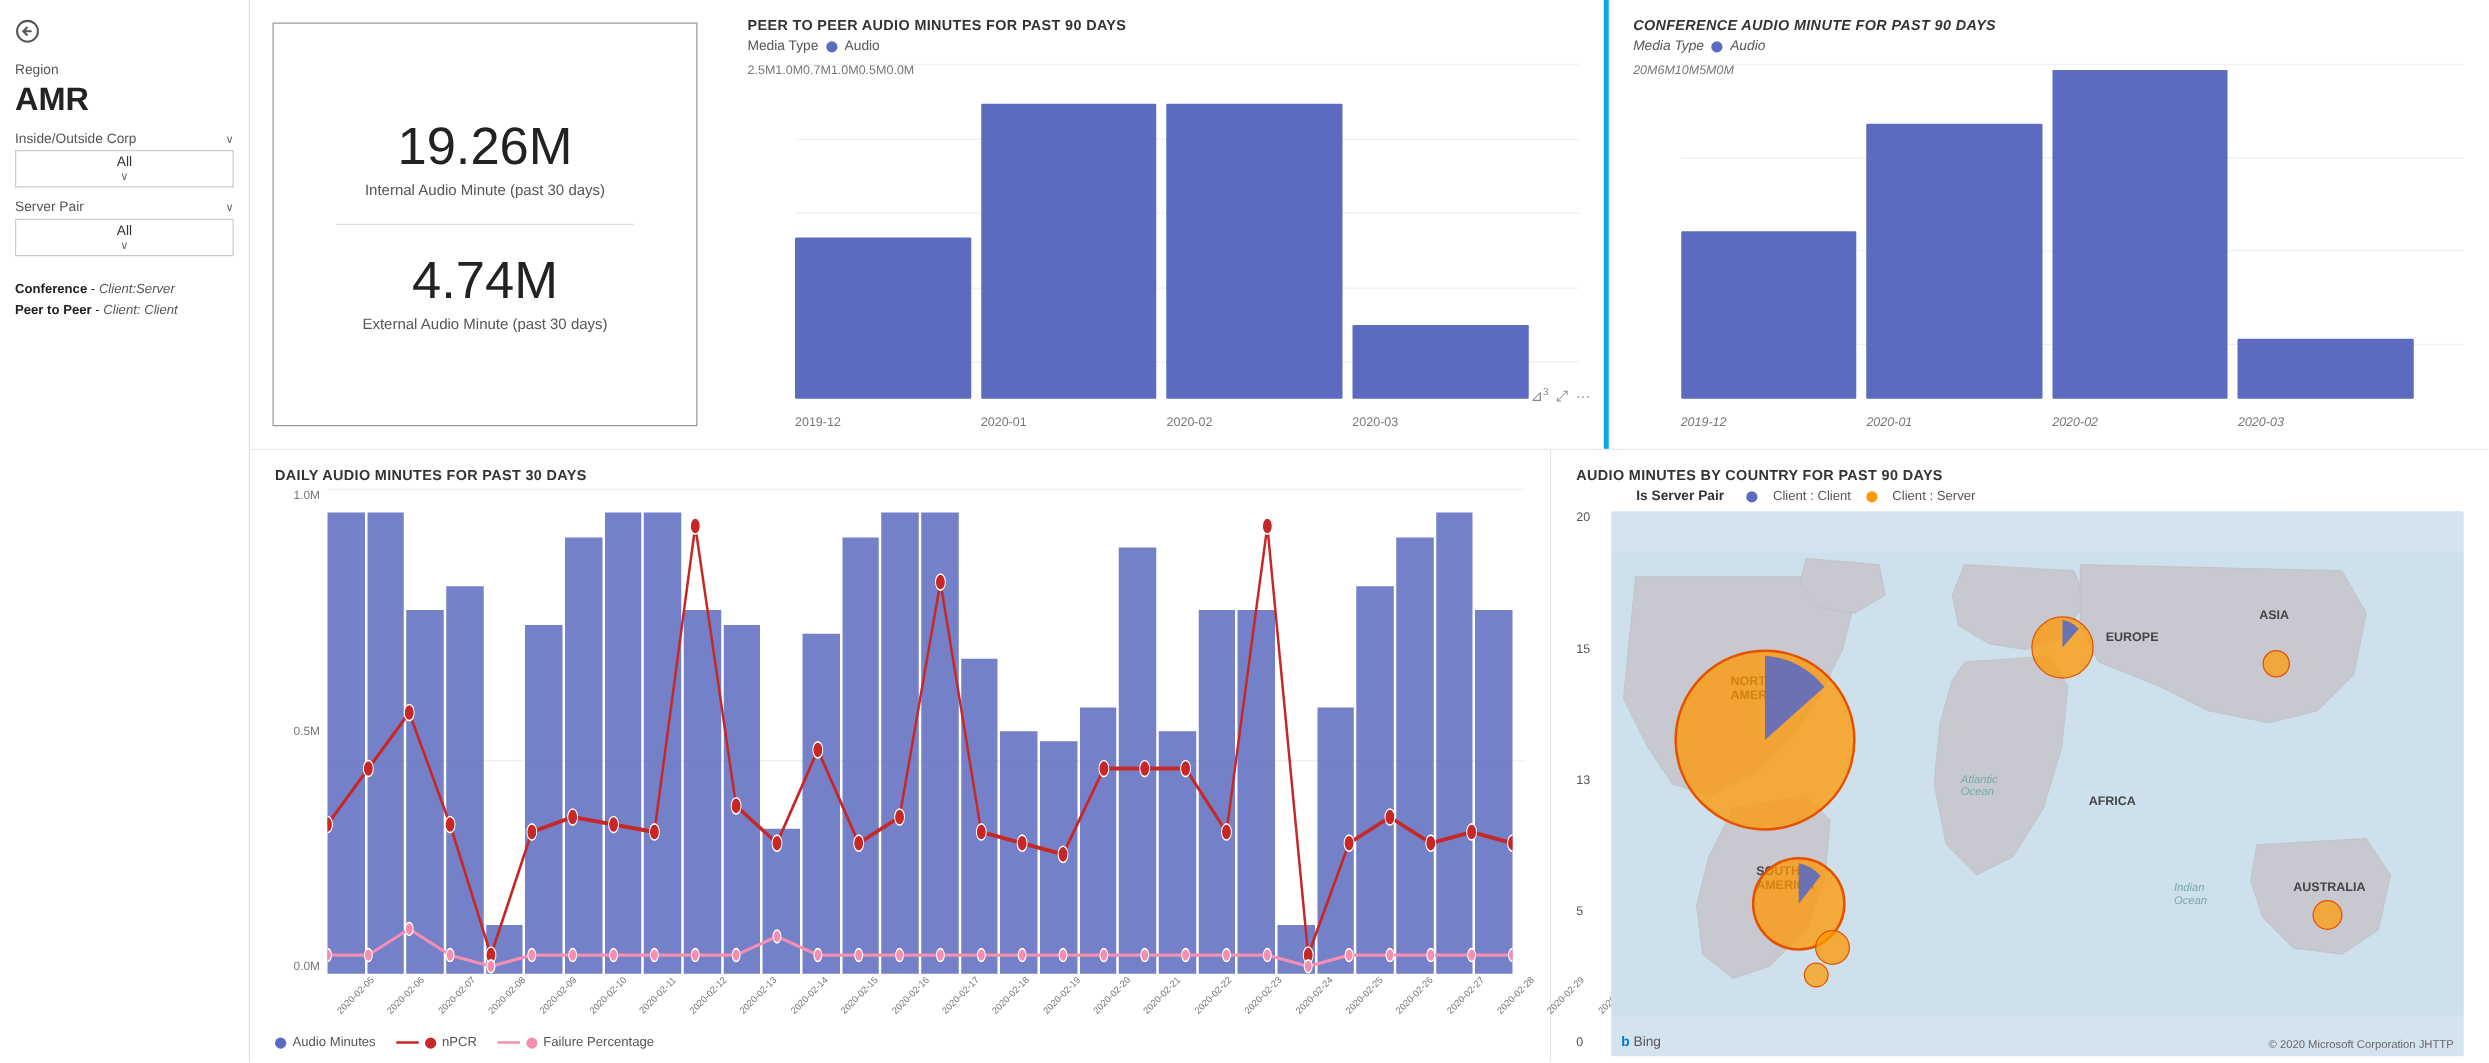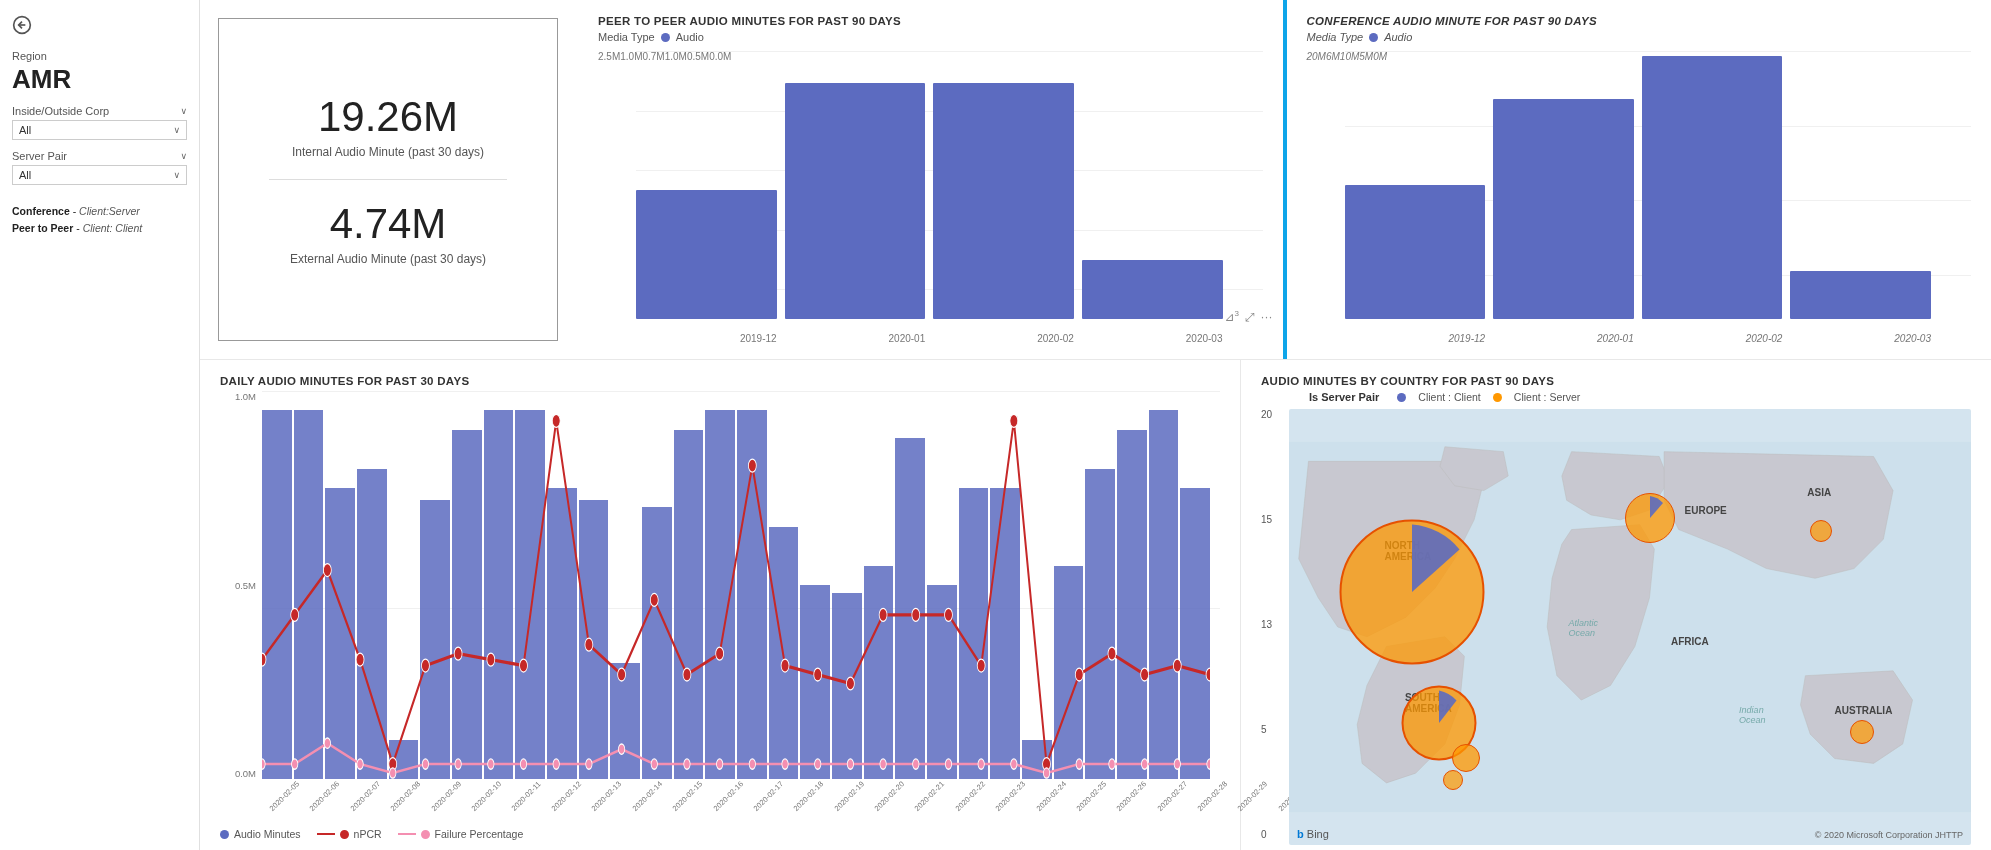--- a/index.html
+++ b/index.html
@@ -72,20 +72,21 @@
     .filter-select {
       border: 1px solid #ccc;
       padding: 3px 6px;
       font-size: 11px;
       color: #333;
       display: flex;
       align-items: center;
       justify-content: space-between;
       cursor: pointer;
       background: #fff;
+      flex-direction: column;
     }
 
     .chevron {
       font-size: 9px;
       color: #666;
     }
 
     .legend-text {
       font-size: 10.5px;
       color: #222;
@@ -241,21 +242,21 @@
       position: absolute;
       left: 38px;
       right: 40px;
       bottom: 5px;
       display: flex;
       gap: 8px;
     }
 
     .x-label {
       flex: 1;
-      text-align: right;
+      text-align: left;
       font-size: 10px;
       color: #777;
     }
 
     
     .chart-icons {
       position: absolute;
       right: 10px;
       bottom: 35px;
       display: flex;

